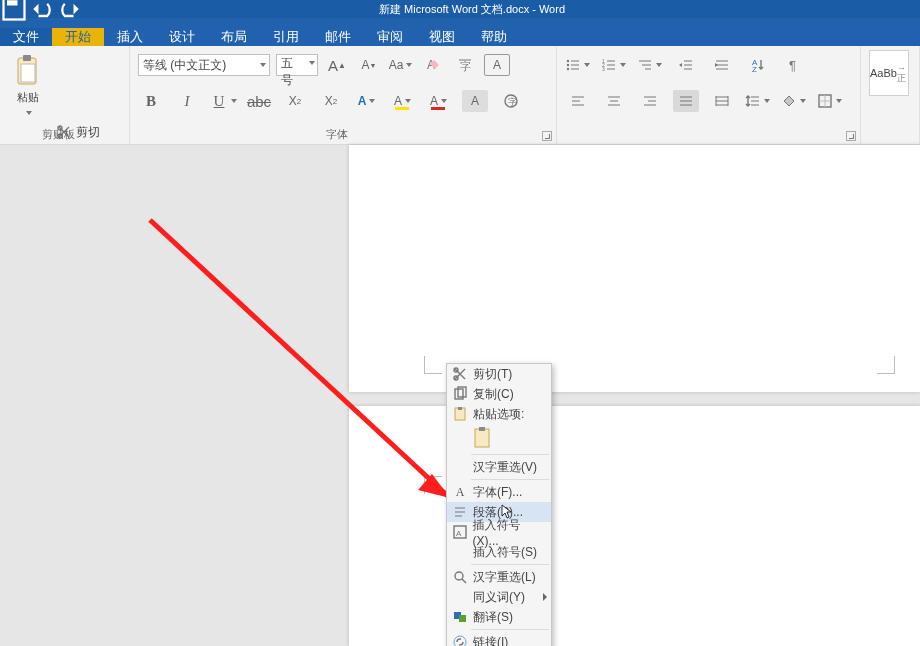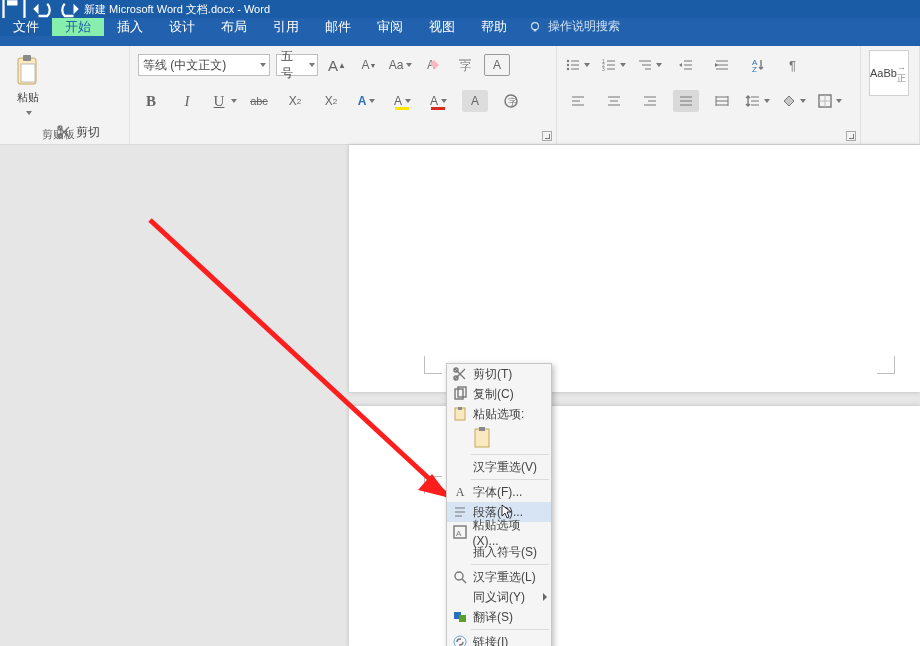--- a/index.html
+++ b/index.html
@@ -1,25 +1,25 @@
 <!DOCTYPE html>
 <html><head>
 <meta charset="utf-8">
 <style>
 html,body{margin:0;padding:0;width:920px;height:646px;font-family:"Microsoft YaHei","Segoe UI",sans-serif;font-size:12px;color:#444;background:#fff;overflow:hidden}
 *{box-sizing:border-box}
 
 .titlebar{height:18px;background:#1a5ca6;color:#fff;display:flex;align-items:center;font-size:11px}
 .titlebar .qa-icon{width:28px;height:18px;display:flex;align-items:center;justify-content:center}
-.titlebar .title{flex:1;padding-right:60px}
-
-.tabs{height:28px;background:#2161ad;display:flex;align-items:flex-start;color:#fff;font-size:13px}
+.titlebar .title{flex:1;text-align:center;padding-right:60px}
+
+.tabs{height:28px;background:#2161ad;display:flex;align-items:flex-end;color:#fff;font-size:13px}
 .tab{padding:0 13px;display:flex;align-items:center;cursor:pointer}
 .tab.file{background:#1a5ca6}
-.tab.active{background:#86efac;color:#2161ad}
+.tab.active{background:#eab308;color:#2161ad}
 .tell-me{display:flex;align-items:center;margin-left:8px;color:#cfe0f1;font-size:12px}
 .tell-me .bulb{margin-right:6px;width:14px;height:14px}
 .tell-me .bulb svg{width:14px;height:14px}
 
 .ribbon{height:99px;background:#f3f3f3;border-bottom:1px solid #d9d9d9;display:flex}
 .rgroup{position:relative;border-right:1px solid #e1e1e1;padding:4px 8px 0 8px;display:flex;flex-direction:column}
 .rgroup .label{position:absolute;bottom:2px;left:0;right:12px;text-align:center;font-size:11px;color:#666}
 .rgroup .dbox{position:absolute;bottom:3px;right:4px;width:10px;height:10px;border:1px solid #a9a9a9;display:flex;align-items:center;justify-content:center}
 .rgroup .dbox::after{content:"";width:4px;height:4px;border-right:1px solid #777;border-bottom:1px solid #777}
 .btn{display:flex;align-items:center;height:22px;padding:0 4px;border-radius:2px;cursor:pointer}
@@ -31,21 +31,21 @@
 .clipboard{width:130px}
 .clipboard .big{float:left;width:40px;height:72px;display:flex;flex-direction:column;align-items:center;justify-content:flex-start;padding-top:4px}
 .clipboard .big .pb{width:28px;height:34px}
 .clipboard .small{margin-left:44px;display:flex;flex-direction:column;gap:2px;padding-top:0}
 
 .font{width:427px}
 .font .row{display:flex;align-items:center;gap:6px;height:30px}
 .font .row2{display:flex;align-items:center;gap:10px;height:30px;margin-top:6px}
 .fontname{width:132px;height:22px;border:1px solid #bfbfbf;background:#fff;display:flex;align-items:center;padding:0 18px 0 4px;position:relative;font-size:12px}
 .fontname .dd{position:absolute;right:2px}
-.fontsize{width:42px;height:22px;border:1px solid #bfbfbf;background:#fff;display:flex;align-items:center;padding:0 14px 0 4px;position:relative;font-size:12px}
+.fontsize{width:42px;height:22px;border:1px solid #bfbfbf;background:#fff;display:flex;padding:0 14px 0 4px;position:relative;font-size:12px}
 .fontsize .dd{position:absolute;right:1px}
 .sq{width:26px;height:22px;display:flex;align-items:center;justify-content:center;border-radius:2px;cursor:pointer;color:#666}
 .sq svg{width:16px;height:16px}
 .sq.bold{font-weight:700;font-family:"Times New Roman",serif;font-size:15px}
 .sq.ital{font-style:italic;font-family:"Times New Roman",serif;font-size:15px}
 .sq.und{text-decoration:underline;font-family:"Times New Roman",serif;font-size:15px;position:relative;padding-right:8px}
 .sq.und .dd{position:absolute;right:-2px}
 .sq.box{border:1px solid #999}
 
 .para{width:304px}
@@ -113,29 +113,20 @@
   <div class="tab file">文件</div>
   <div class="tab active">开始</div>
   <div class="tab">插入</div>
   <div class="tab">设计</div>
   <div class="tab">布局</div>
   <div class="tab">引用</div>
   <div class="tab">邮件</div>
   <div class="tab">审阅</div>
   <div class="tab">视图</div>
   <div class="tab">帮助</div>
-  <div class="tell-me">
-    <span class="bulb">
-      <svg viewBox="0 0 16 16">
-          <circle cx="8" cy="7" r="4" fill="none" stroke="#cfe0f1" stroke-width="1.2"></circle>
-          <rect x="6.5" y="11" width="3" height="2" fill="#cfe0f1"></rect>
-        </svg>
-    </span>
-    <span>操作说明搜索</span>
-  </div>
 </div>
 
 <div class="ribbon">
 
   <div class="rgroup clipboard">
     <div class="big">
       <svg class="pb" viewBox="0 0 28 34">
           <rect x="4" y="4" width="18" height="26" rx="2" fill="#f8e9c0" stroke="#c7a85a"></rect>
           <rect x="9" y="1" width="8" height="6" rx="1" fill="#8a8a8a"></rect>
           <rect x="7" y="10" width="14" height="18" fill="#fff" stroke="#bbb"></rect>
@@ -214,21 +205,21 @@
           <span>A</span>
         </div>
     </div>
     <div class="row2">
       <div class="sq bold">B</div>
       <div class="sq ital">I</div>
       <div class="sq und">
           <span>U</span>
           <span class="dd"></span>
         </div>
-      <div class="sq" style="text-decoration:line-through;font-size:11px">abc</div>
+      <div class="sq" style="text-decoration:line-through;font-size:15px">abc</div>
       <div class="sq">
           <span>X</span>
           <sub style="font-size:8px">2</sub>
         </div>
       <div class="sq">
           <span>X</span>
           <sup style="font-size:8px">2</sup>
         </div>
       <div class="sq" style="color:#2a6fbf;font-weight:700">
           <span>A</span>
@@ -247,20 +238,21 @@
       <div class="sq" style="background:#ddd">
           <span>A</span>
         </div>
       <div class="sq">
           <svg viewBox="0 0 16 16">
             <circle cx="8" cy="8" r="6" class="stroke-g"></circle>
             <text x="5" y="12" font-size="9" fill="#777">字</text>
           </svg>
         </div>
     </div>
+    <div class="label">字体</div>
     <div class="dbox"></div>
   </div>
 
   <div class="rgroup para">
     <div class="row">
       <div class="sq">
           <svg viewBox="0 0 16 16">
             <circle cx="3" cy="4" r="1.2" fill="#777"></circle>
             <circle cx="3" cy="8" r="1.2" fill="#777"></circle>
             <circle cx="3" cy="12" r="1.2" fill="#777"></circle>
@@ -465,21 +457,21 @@
             <path d="M1 1l0 11 3-3 2 5 2-1-2-5h4z" fill="#fff" stroke="#000" stroke-width="0.8"></path>
           </svg></span>
     </div>
     <div class="item">
       <span class="ico">
           <svg viewBox="0 0 16 16">
             <rect x="2" y="2" width="12" height="12" class="stroke-g"></rect>
             <text x="4" y="12" font-size="8" fill="#777">A</text>
           </svg>
         </span>
-      <span>粘贴选项(X)...</span>
+      <span>插入符号(X)...</span>
     </div>
     <div class="item">
       <span class="ico"></span>
       <span>插入符号(S)</span>
     </div>
     <div class="sep"></div>
     <div class="item">
       <span class="ico">
           <svg viewBox="0 0 16 16">
             <circle cx="7" cy="7" r="4" class="stroke-g"></circle>

